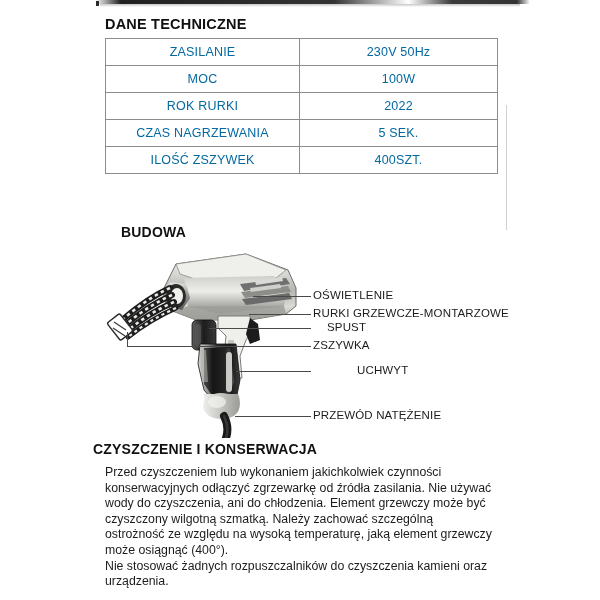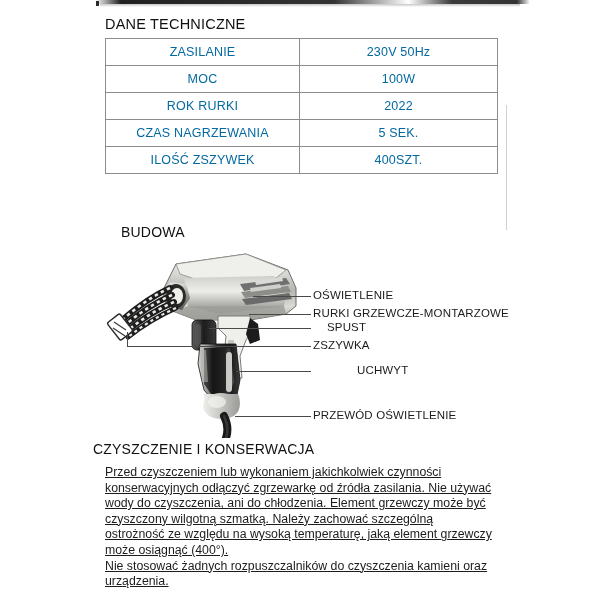--- a/index.html
+++ b/index.html
@@ -58,21 +58,21 @@
     left: 506px;
     top: 105px;
     width: 1px;
     height: 125px;
     background: rgba(150,150,150,0.45);
   }
 
   
   .heading {
     position: absolute;
-    font-weight: normal;
+    font-weight: bold;
     letter-spacing: 0.2px;
     color: #111;
     white-space: nowrap;
   }
   #h-dane      { left: 105px; top: 16px;  font-size: 14.5px; }
   #h-budowa    { left: 121px; top: 224px; font-size: 14px; }
   #h-czyszcz   { left: 93px; top: 441px; font-size: 14px; }
 
   
   #spec-table {
@@ -127,21 +127,20 @@
 
   
   #care-body {
     position: absolute;
     left: 105px;
     top: 465px;
     width: 390px;
     font-size: 12.3px;
     line-height: 15.6px;
     color: #1c1c1c;
-    text-decoration: underline;
   }
   #care-body p { margin: 0; }
 </style>
 </head>
 <body>
 
 <div id="page">
 
   <div class="scan-edge"></div>
   <div class="scan-edge-2"></div>
@@ -296,21 +295,21 @@
   <div class="leader" style="left:127px; top:346px; width:184px;"></div>
   <div class="leader-v" style="left:127px; top:332px; height:14px;"></div>
   <div class="leader" style="left:236px; top:371px; width:75px;"></div>
   <div class="leader" style="left:235px; top:416px; width:76px;"></div>
 
   <div class="callout" style="left:313px; top:289px;">OŚWIETLENIE</div>
   <div class="callout" style="left:313px; top:307px;">RURKI GRZEWCZE-MONTARZOWE</div>
   <div class="callout" style="left:327px; top:321px;">SPUST</div>
   <div class="callout" style="left:313px; top:339px;">ZSZYWKA</div>
   <div class="callout" style="left:313px; top:364px;margin-left:44px;">UCHWYT</div>
-  <div class="callout" style="left:313px; top:409px;">PRZEWÓD OŚWIETLENIE</div>
+  <div class="callout" style="left:313px; top:409px;">PRZEWÓD NATĘŻENIE</div>
 
   <div class="heading" id="h-czyszcz">CZYSZCZENIE I KONSERWACJA</div>
 
   <div id="care-body">
     <p>Przed czyszczeniem lub wykonaniem jakichkolwiek czynności konserwacyjnych odłączyć zgrzewarkę od źródła zasilania. Nie używać wody do czyszczenia, ani do chłodzenia. Element grzewczy może być czyszczony wilgotną szmatką. Należy zachować szczególną ostrożność ze względu na wysoką temperaturę, jaką element grzewczy może osiągnąć (400°).</p>
     <p>Nie stosować żadnych rozpuszczalników do czyszczenia kamieni oraz urządzenia.</p>
   </div>
 
 </div>
 

